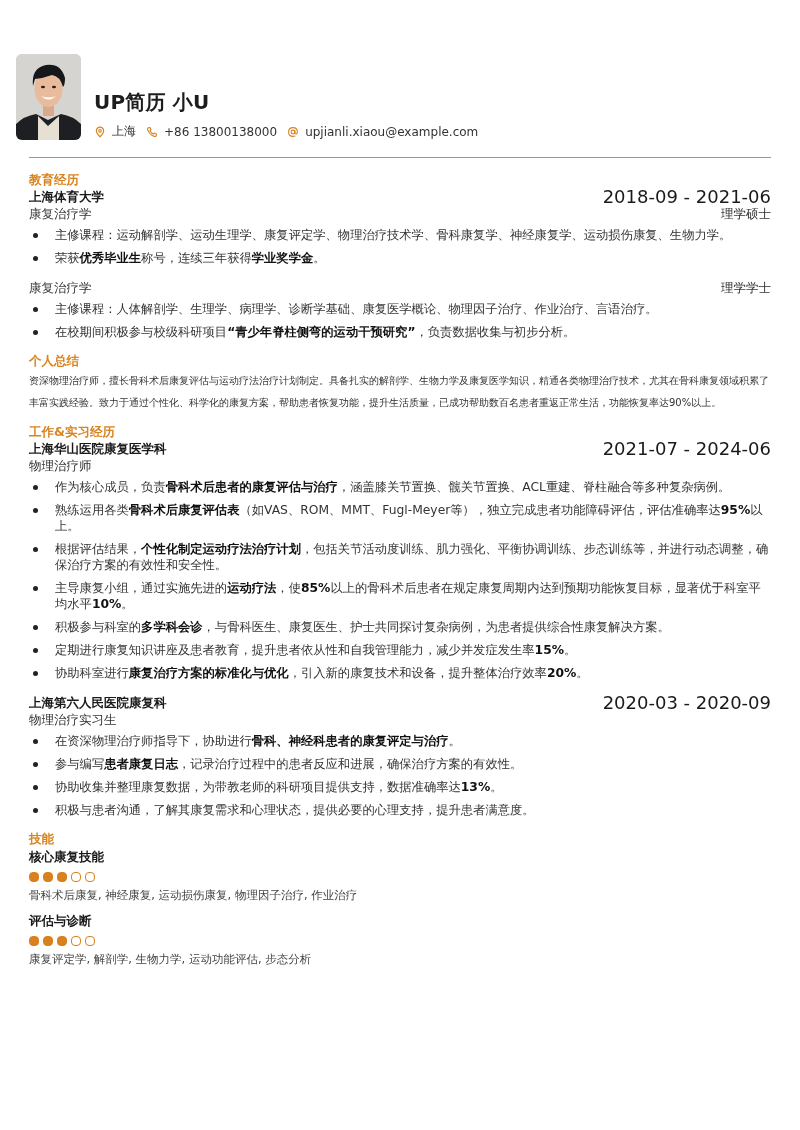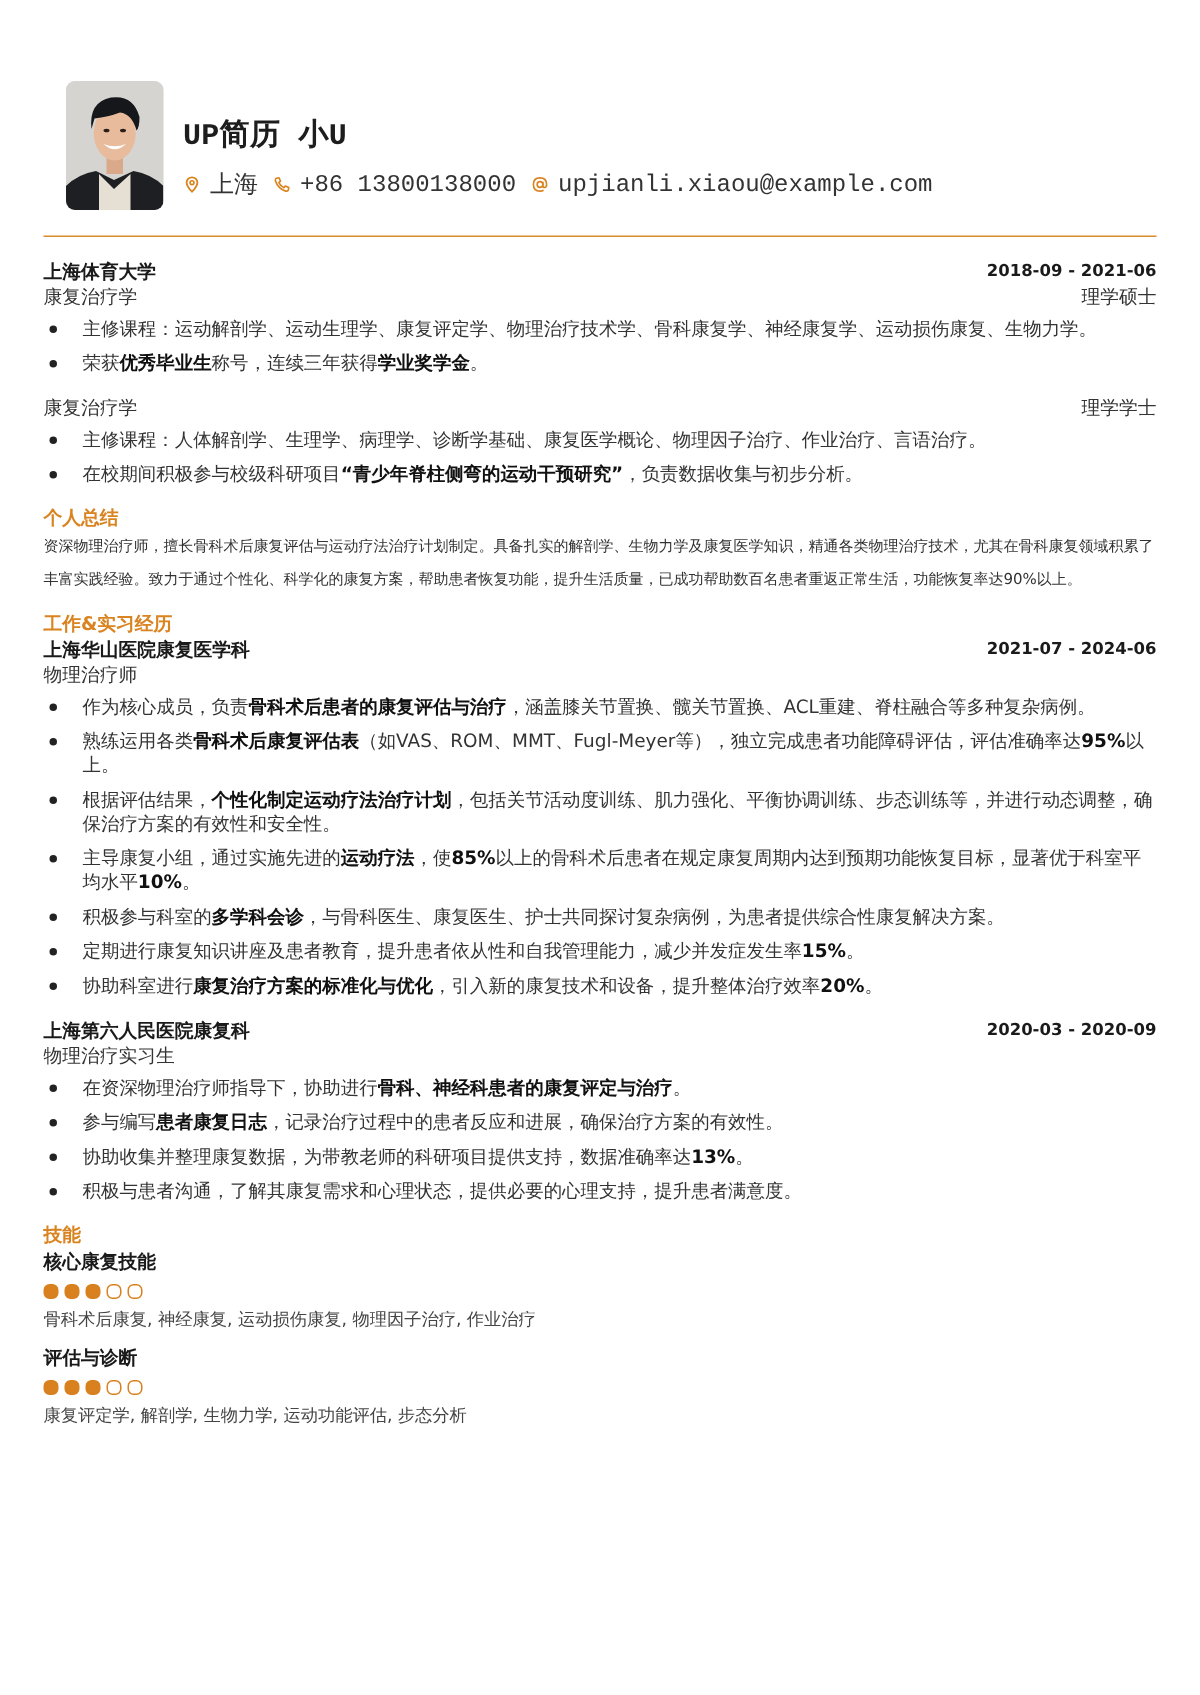--- a/index.html
+++ b/index.html
@@ -1,34 +1,34 @@
 <!DOCTYPE html>
 <html><head>
   <meta charset="utf-8">
   <style>
     * { box-sizing: border-box; margin: 0; padding: 0; }
     html, body { width: 800px; height: 1130px; overflow: hidden; background: #ffffff; }
     body { font-family: "DejaVu Sans", "Liberation Sans", sans-serif; color: #222; font-size: 12.5px; }
     .page { position: relative; width: 800px; height: 1130px; padding: 0 29px 0 29px; }
 
-    .header { position: absolute; left: 44px; top: 54px; display: flex; align-items: center; font-family: Liberation Mono, monospace; }
+    .header { position: absolute; left: 16px; top: 54px; display: flex; align-items: flex-end; }
     .photo { width: 65px; height: 86px; border-radius: 6px; overflow: hidden; background: #d9d7d3; position: relative; }
     .photo svg { display: block; }
     .head-info { margin-left: 13px; margin-top: 18px; }
     .name { font-size: 20px; font-weight: 600; color: #1d1d1d; letter-spacing: 0.2px; line-height: 26px; }
-    .contacts { display: flex; align-items: center; margin-top: 8px; font-size: 16px; color: #333; }
+    .contacts { display: flex; align-items: center; margin-top: 8px; font-size: 12px; color: #333; }
     .contact { display: flex; align-items: center; margin-right: 10px; }
     .contact .ic { width: 12px; height: 12px; margin-right: 6px; display: inline-block; }
     .rule { position: absolute; left: 29px; right: 29px; top: 157px; height: 1px; background: #d98b2b; }
 
     .content { position: absolute; left: 29px; right: 29px; top: 172px; }
     .section-title { color: #d98420; font-size: 12.5px; font-weight: 700; line-height: 16px; }
     .entry-head { display: flex; justify-content: space-between; align-items: flex-start; }
     .entry-title { font-weight: 700; font-size: 12.5px; color: #1a1a1a; line-height: 17px; }
-    .entry-date { font-weight: 700; font-size: 11px; color: #1a1a1a; line-height: 17px; }
+    .entry-date { font-weight: 400; font-size: 18px; color: #1a1a1a; line-height: 17px; }
     .entry-sub { display: flex; justify-content: space-between; font-size: 12.5px; color: #333; line-height: 17px; align-items: center; }
     ul.bullets { list-style: none; margin-top: 5px; }
     ul.bullets li { position: relative; padding-left: 26px; font-size: 12.3px; color: #333; line-height: 16px; margin-bottom: 7px; }
     ul.bullets li::before { content: ""; position: absolute; left: 4px; top: 6px; width: 5px; height: 5px; border-radius: 50%; background: #222; }
     b { font-weight: 700; color: #111; }
     .summary { font-size: 10px; color: #333; line-height: 22px; margin-top: 1px; }
     .gap-s { height: 6px; }
     .gap-m { height: 10px; }
 
     .skill-name { font-weight: 700; font-size: 12.5px; color: #1a1a1a; line-height: 18px; margin-top: 1px; }
@@ -81,20 +81,21 @@
         </span>
       </div>
     </div>
   </div>
 
   <div class="rule"></div>
 
   <div class="content">
 
     <div>
+      <div class="section-title">教育经历</div>
 
       <div>
         <div class="entry-head">
           <div class="entry-title">上海体育大学</div>
           <div class="entry-date">2018-09 - 2021-06</div>
         </div>
         <div class="entry-sub">
           <span>康复治疗学</span>
           <span>理学硕士</span>
         </div>

